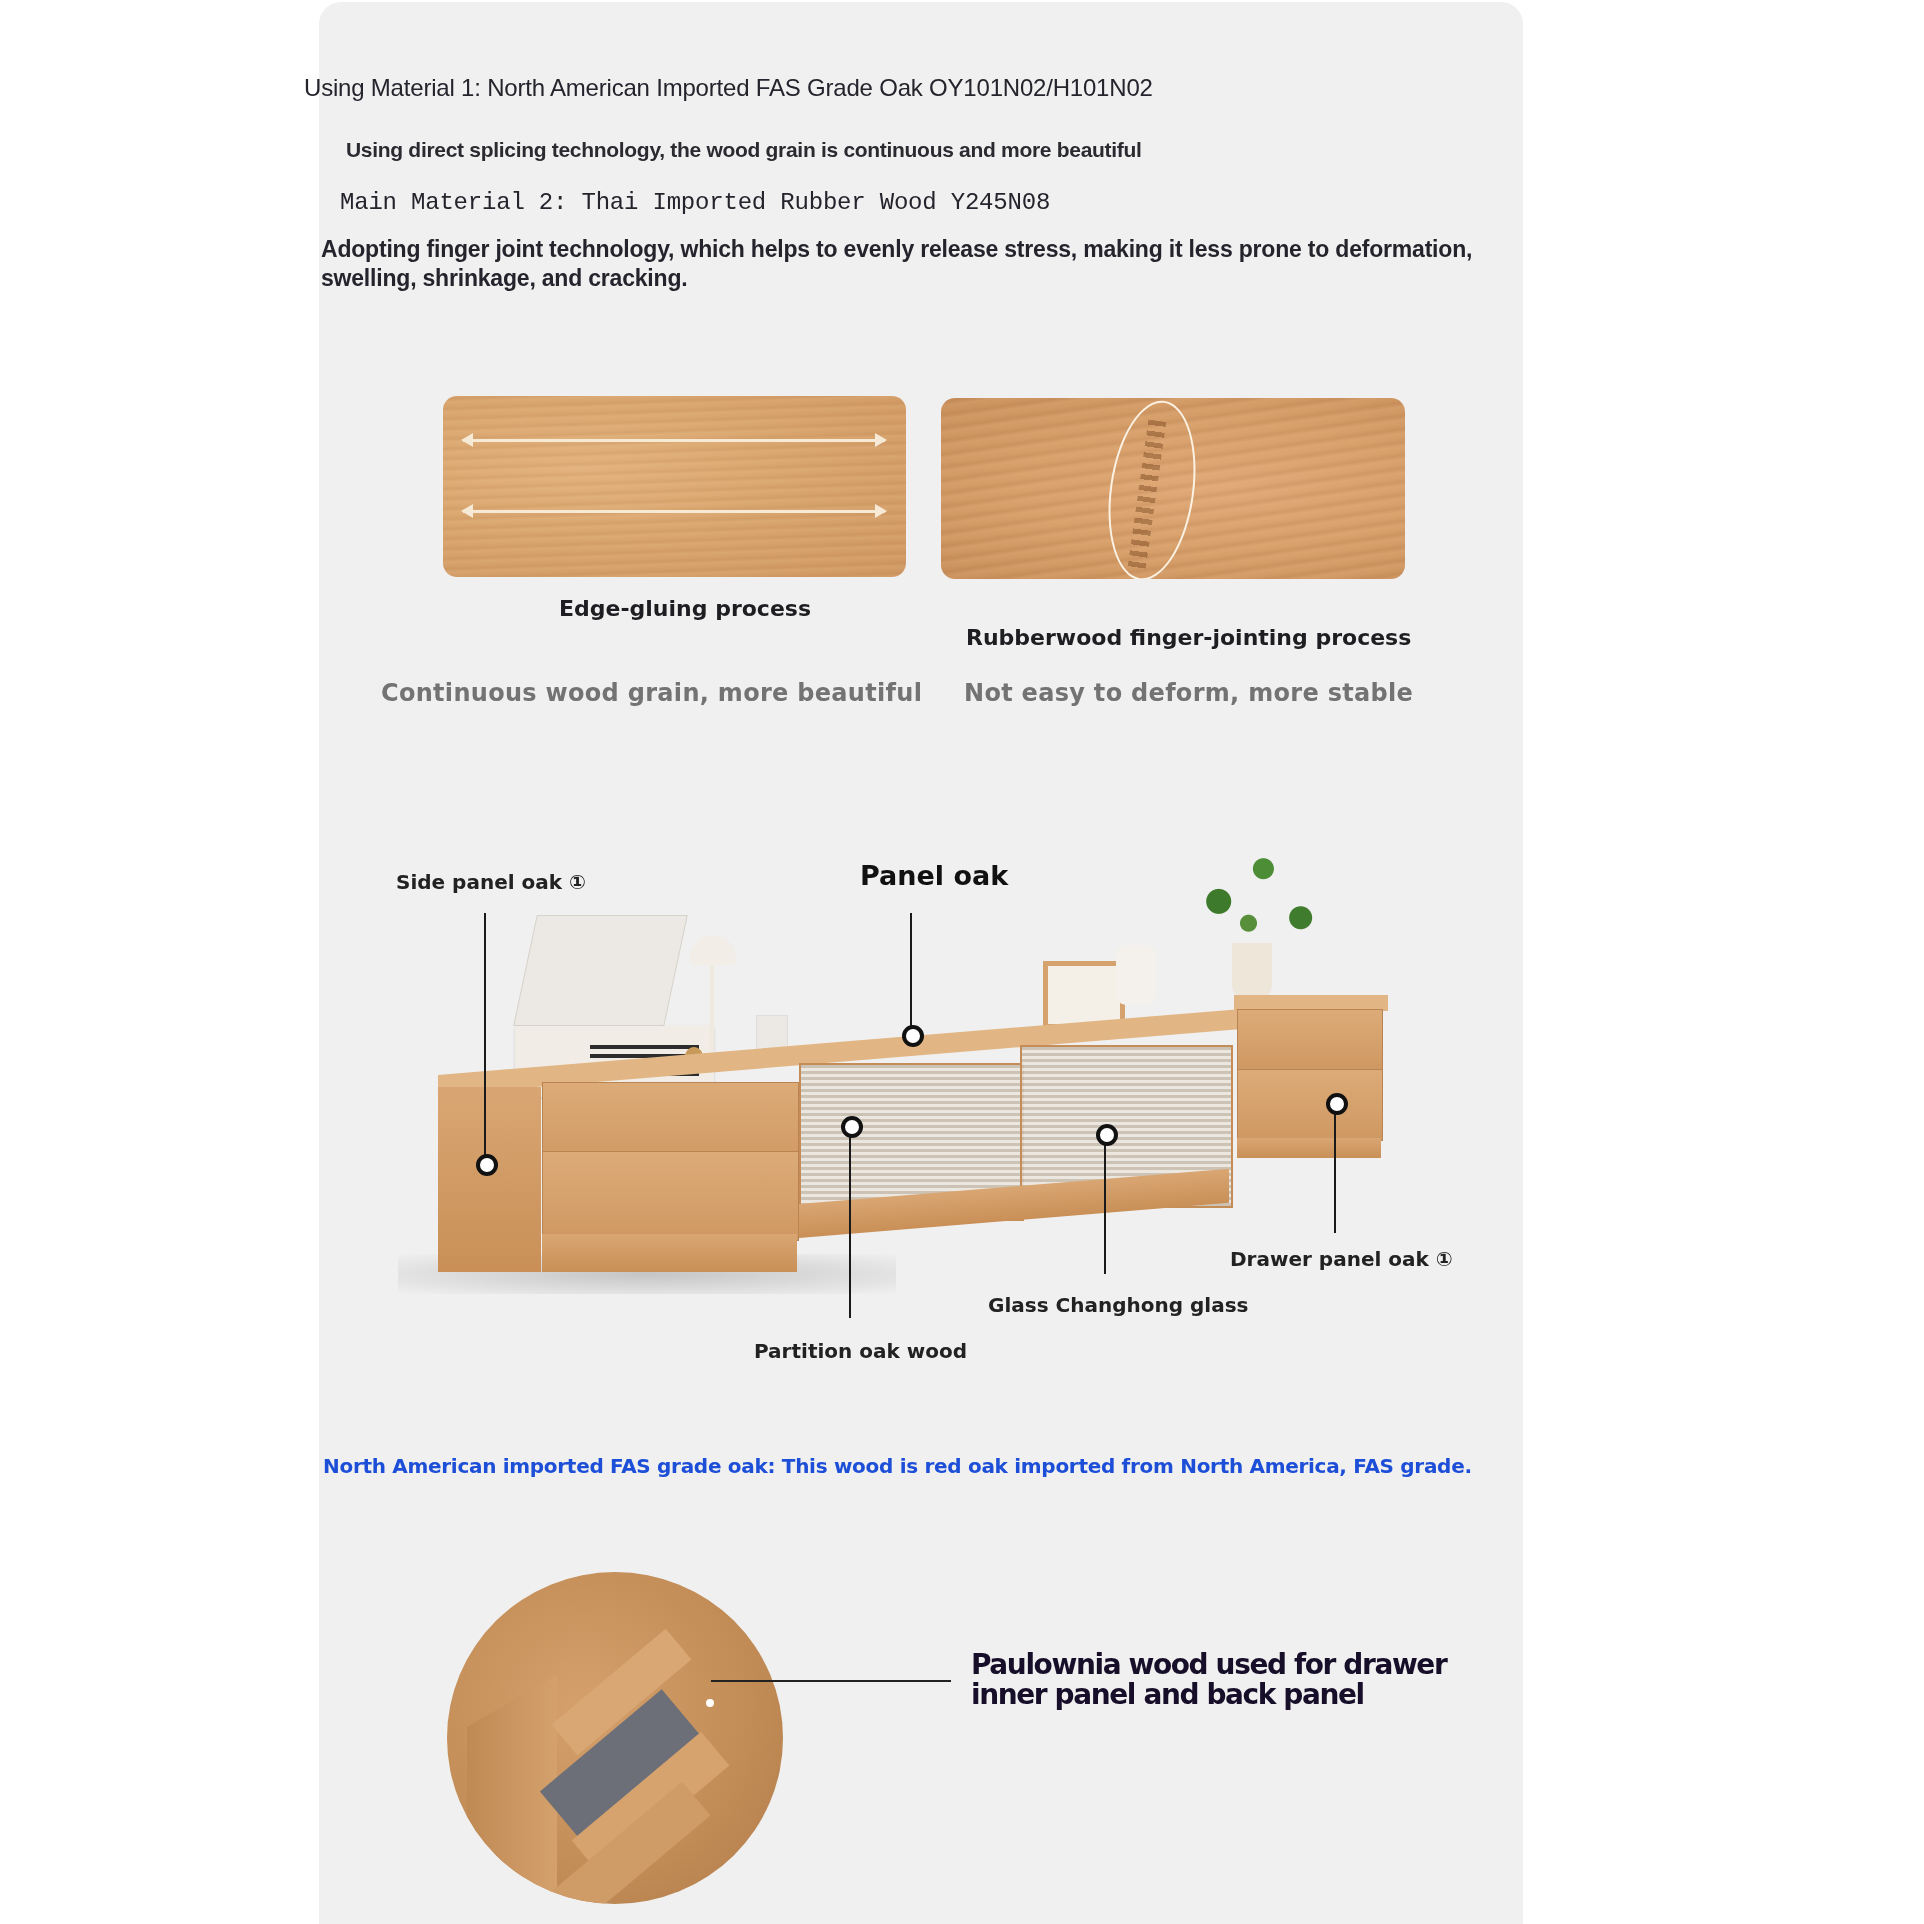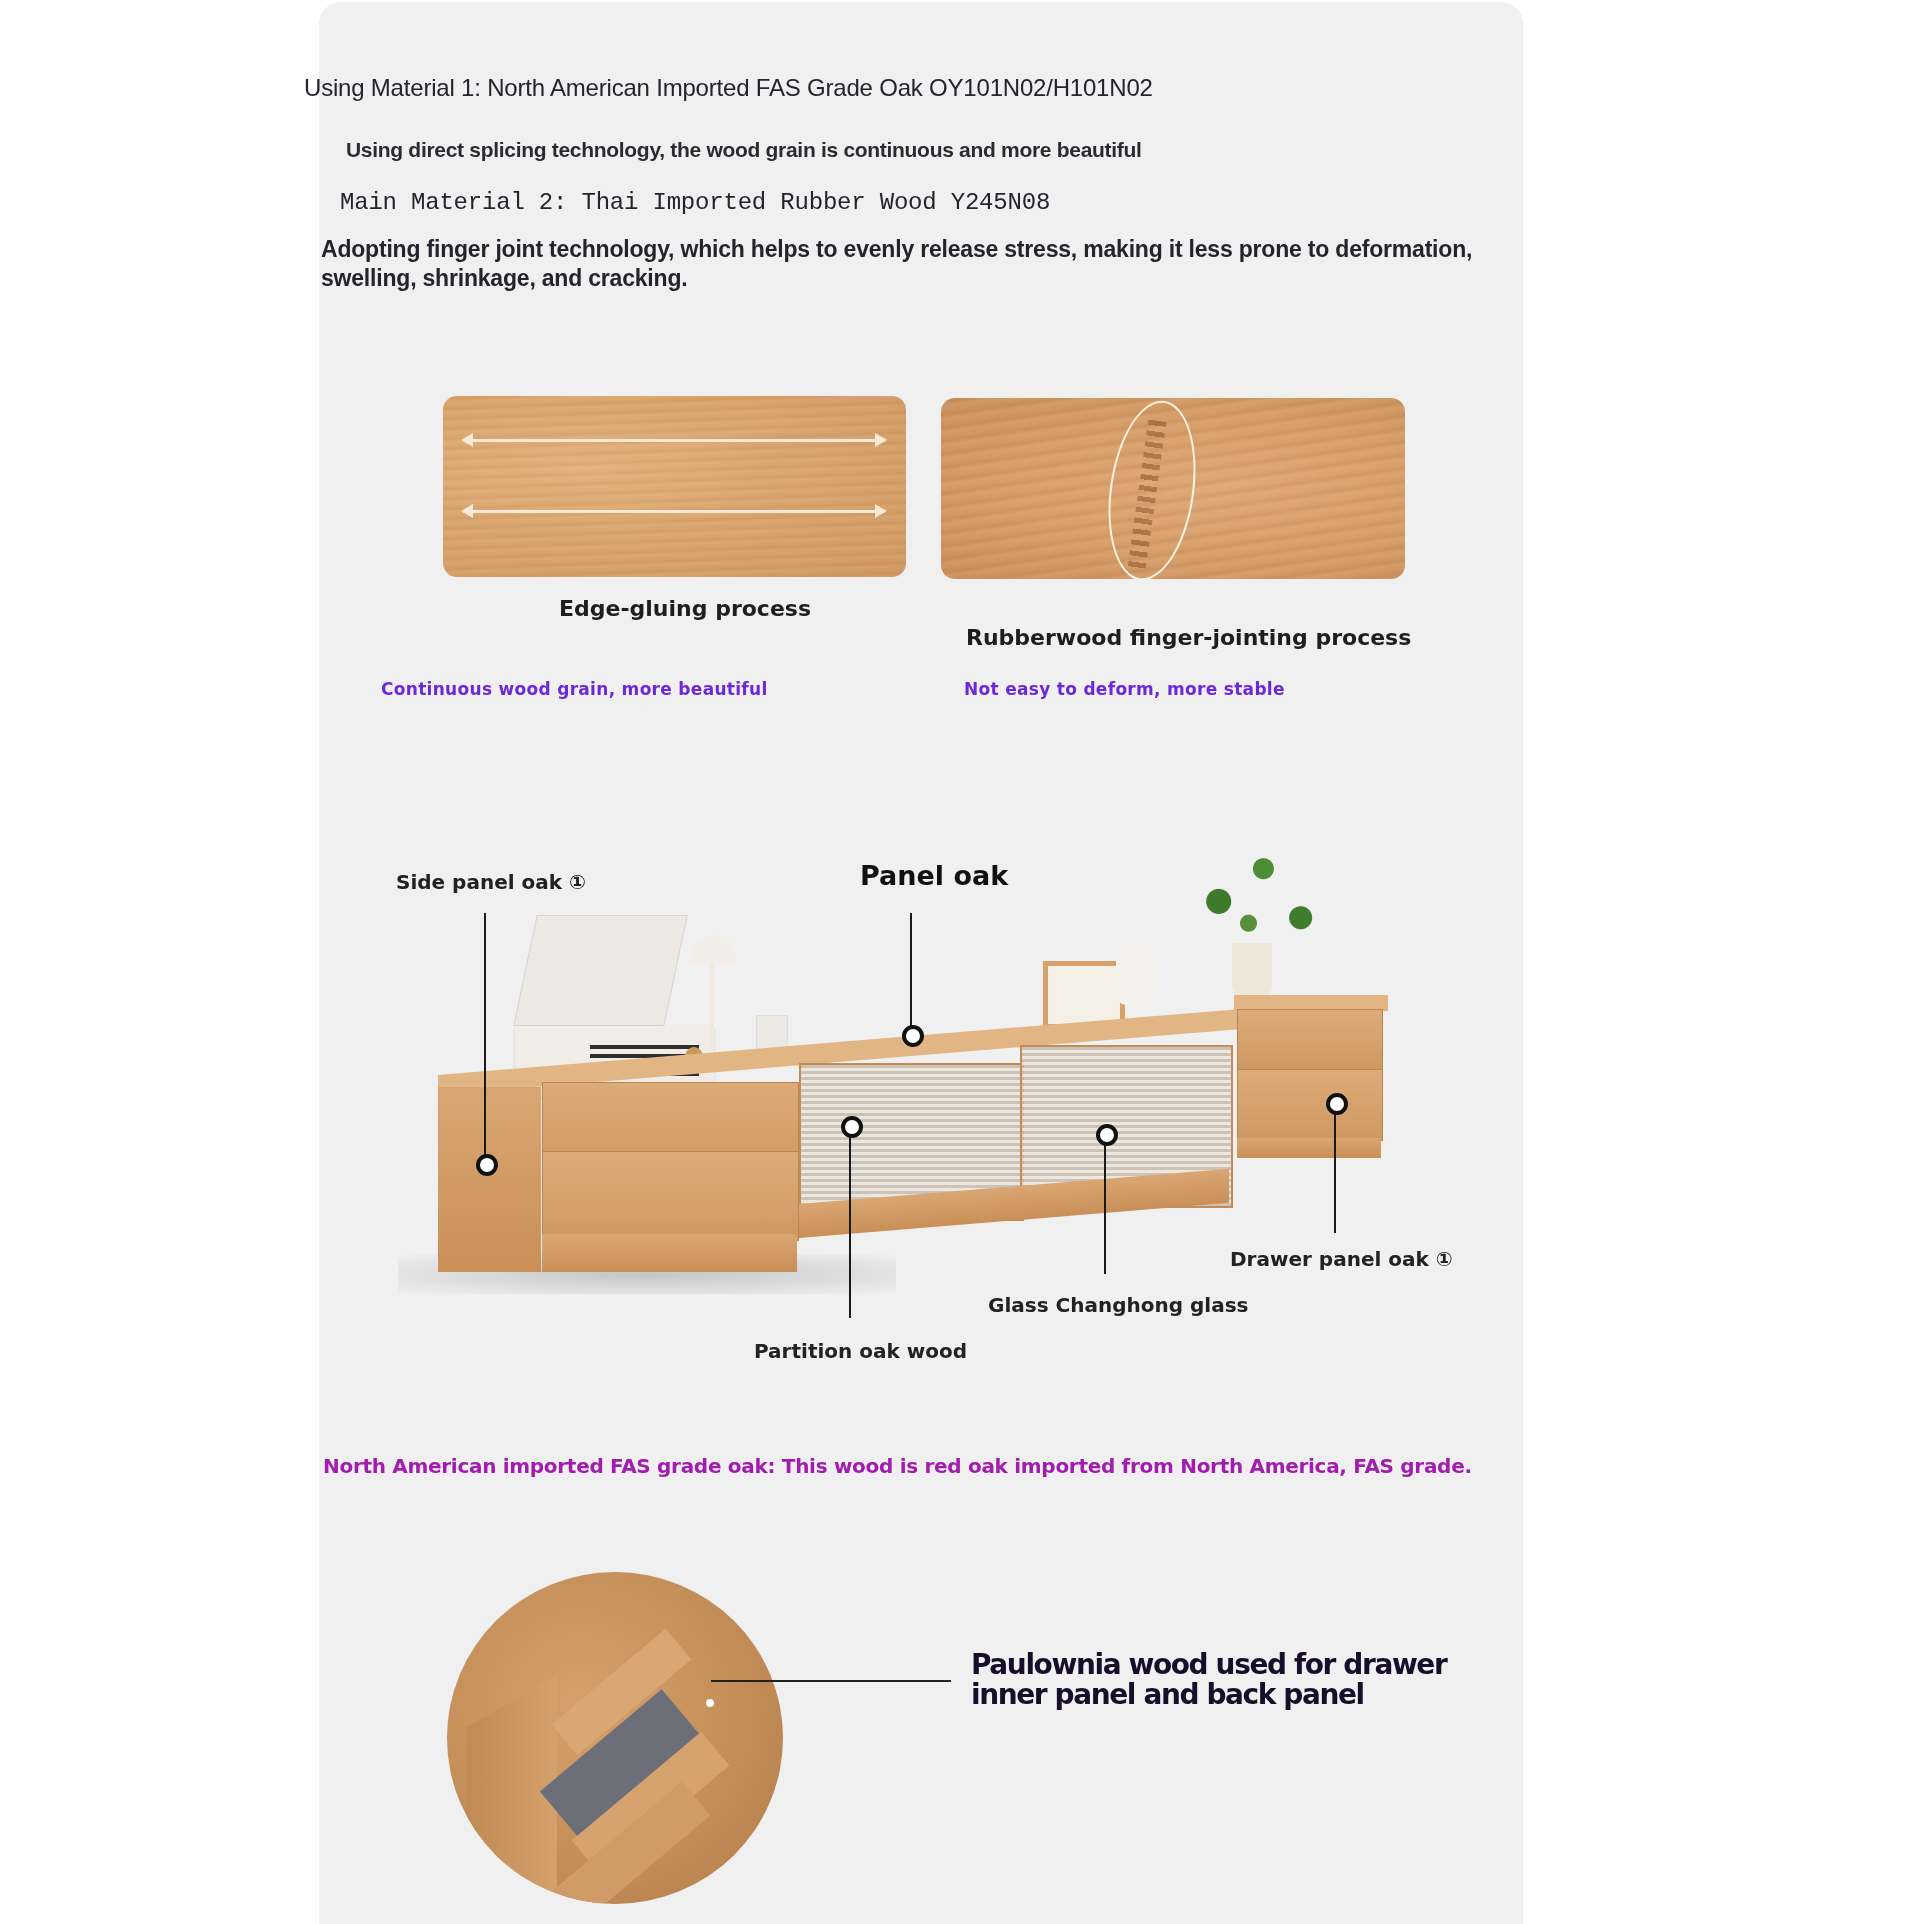--- a/index.html
+++ b/index.html
@@ -5,24 +5,24 @@
   html, body { margin:0; padding:0; }
   body { width:1924px; height:1924px; background:#ffffff; position:relative; overflow:hidden;
          font-family:"DejaVu Sans", sans-serif; color:#1c1a22; }
   .panel { position:absolute; left:319px; top:2px; width:1204px; height:1930px;
            background:#f0f0f0; border-radius:22px 22px 0 0; }
   .abs { position:absolute; white-space:nowrap; }
   .h1 { font-family:"Liberation Sans", sans-serif; font-size:24px; color:#25232c; letter-spacing:-0.2px; }
   .sub { font-family:"Liberation Sans", sans-serif; font-size:21px; color:#2b2a30; font-weight:bold; letter-spacing:-0.3px; }
   .para { font-family:"Liberation Sans", sans-serif; font-size:23px; font-weight:bold; color:#25232c; line-height:29px; white-space:normal; width:1244px; letter-spacing:-0.2px; }
   .cap1 { font-family:"DejaVu Sans", sans-serif; font-size:22px; font-weight:bold; color:#1e1e22; }
-  .cap2 { font-family:"DejaVu Sans", sans-serif; font-size:17px; font-weight:bold; color:#6d28d9; letter-spacing:0.3px;text-align:right; }
+  .cap2 { font-family:"DejaVu Sans", sans-serif; font-size:24px; font-weight:bold; color:#737373; letter-spacing:0.3px;text-align:right; }
   .lbl { font-family:"DejaVu Sans", sans-serif; font-size:20px; font-weight:bold; color:#222; }
   .lbl-big { font-family:"DejaVu Sans", sans-serif; font-size:27px; font-weight:bold; color:#111; }
-  .note { font-family:"DejaVu Sans", sans-serif; font-size:20px; font-weight:bold; color:#a21caf; letter-spacing:-0.3px; }
+  .note { font-family:"DejaVu Sans", sans-serif; font-size:20px; font-weight:bold; color:#1d4ed8; letter-spacing:-0.3px; }
   .pawl { font-family:"DejaVu Sans", sans-serif; font-size:28px; font-weight:900; color:#170f2a; line-height:30px; letter-spacing:-1.4px; white-space:normal; width:557px; }
 
   .wood { position:absolute; border-radius:14px; overflow:hidden;
           background:
             repeating-linear-gradient(178deg, rgba(160,100,50,0.0) 0px, rgba(160,100,50,0.10) 3px, rgba(255,230,190,0.08) 6px, rgba(160,100,50,0.0) 10px),
             radial-gradient(ellipse at 30% 40%, #e2b17c 0%, #d9a56e 45%, #cf9762 100%); }
   .wood.b { background:
             repeating-linear-gradient(172deg, rgba(140,85,40,0.0) 0px, rgba(140,85,40,0.12) 4px, rgba(255,225,185,0.07) 8px, rgba(140,85,40,0.0) 13px),
             radial-gradient(ellipse at 60% 50%, #dfa876 0%, #d79f6a 50%, #ca905c 100%); }
   .arrow { position:absolute; height:3px; background:#f6e9d6; }

